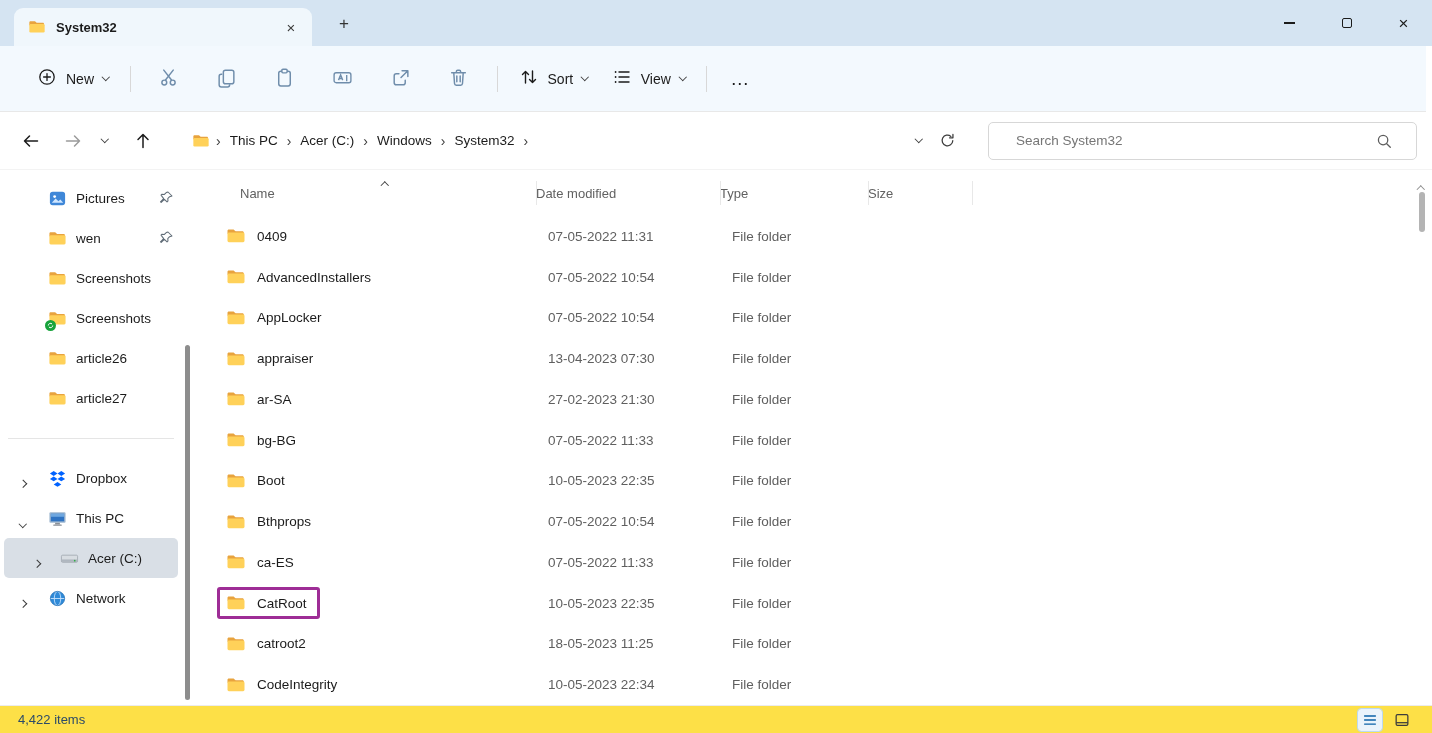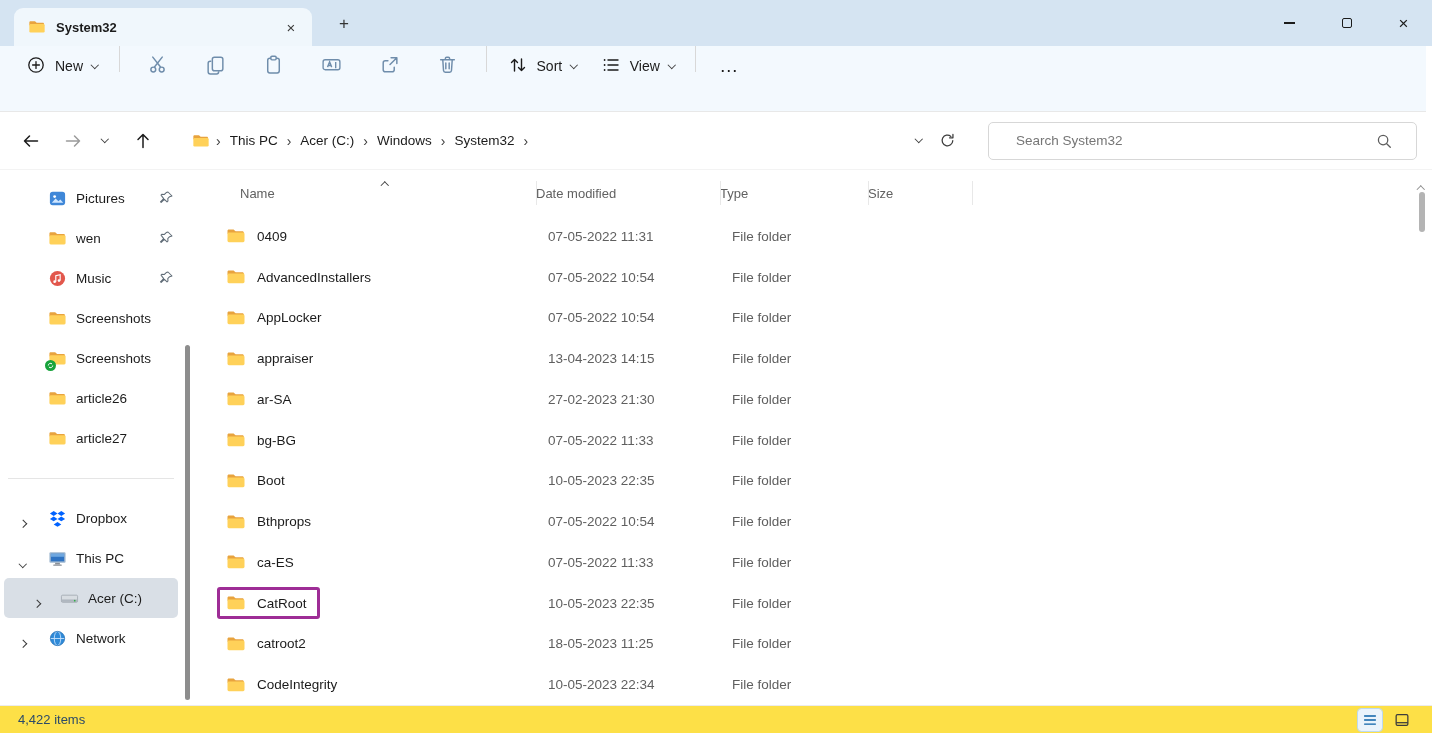--- a/index.html
+++ b/index.html
@@ -14,21 +14,21 @@
   .tab-title{font-weight:700;font-size:13px;margin-left:10px;flex:1;white-space:nowrap;overflow:hidden}
   .tab-close{width:26px;height:26px;border-radius:4px;display:flex;align-items:center;justify-content:center;font-size:15px;color:#3c3c3c;cursor:default}
   .newtab-btn{position:absolute;left:330px;top:11px;width:28px;height:26px;display:flex;align-items:center;justify-content:center;font-size:17px;color:#333;border-radius:4px}
   .win-controls{position:absolute;right:0;top:0;height:46px;display:flex}
   .win-btn{width:57px;height:46px;display:flex;align-items:center;justify-content:center}
   .min-glyph{width:11px;height:1.4px;background:#1b1b1b}
   .max-glyph{width:10px;height:10px;border:1.2px solid #1b1b1b;border-radius:2px}
   .close-glyph{font-size:17px;line-height:1}
 
   
-  .toolbar{position:absolute;top:46px;left:0;right:6px;height:66px;background:#f3f9fe;border-bottom:1px solid #e8e8e8;display:flex;padding:0 14px}
+  .toolbar{position:absolute;top:46px;left:0;right:6px;height:66px;background:#f3f9fe;border-bottom:1px solid #e8e8e8;display:flex;align-items:center;padding:0 25px}
   .tb-btn{display:flex;align-items:center;gap:9px;height:40px;padding:0 12px;border-radius:5px}
   .tb-label{font-size:14px}
   .tb-iconbtn{width:44px;height:40px;display:flex;align-items:center;justify-content:center;border-radius:5px;margin:0 7px}
   .tb-iconbtn svg{width:21px;height:21px}
   .tb-sep{width:1px;height:26px;background:#d8d8d8;margin:0 9px}
   .tb-more{font-size:19px;letter-spacing:1px;padding:0 14px;height:40px;display:flex;align-items:center;border-radius:5px}
   .cv{display:inline-block;width:6.5px;height:6.5px;border-right:1.4px solid #3c3c3c;border-bottom:1.4px solid #3c3c3c;transform:rotate(45deg);margin-top:-3px}
   .cv.right{transform:rotate(-45deg);margin-top:0}
   .cv.down{transform:rotate(45deg)}
   .cv.up{transform:rotate(-135deg);margin-top:3px}
@@ -298,35 +298,20 @@
             </span>
             <span class="slabel">wen</span>
             <span class="pin"><svg viewBox="0 0 20 20">
                 <path d="M12.5 2.5l5 5-3 .9-2.3 2.3.3 3-1.2 1.2-3.3-3.3-4 4-.9-.9 4-4L3.8 6.4 5 5.2l3 .3L10.3 3.2z" fill="none" stroke="#5f6b76" stroke-width="1.3" stroke-linejoin="round"></path>
               </svg></span>
           </div>
           <div class="side-item">
 
             <span class="sicon icon-slot">
               <svg viewBox="0 0 20 20">
-                <circle cx="10" cy="10" r="8" fill="#e2574c"></circle>
-                <path d="M8.2 13.3V7l4.6-1v6.2" stroke="#fff" stroke-width="1.2" fill="none"></path>
-                <circle cx="7" cy="13.3" r="1.4" fill="#fff"></circle>
-                <circle cx="11.6" cy="12.2" r="1.4" fill="#fff"></circle>
-              </svg>
-            </span>
-            <span class="slabel">Music</span>
-            <span class="pin"><svg viewBox="0 0 20 20">
-                <path d="M12.5 2.5l5 5-3 .9-2.3 2.3.3 3-1.2 1.2-3.3-3.3-4 4-.9-.9 4-4L3.8 6.4 5 5.2l3 .3L10.3 3.2z" fill="none" stroke="#5f6b76" stroke-width="1.3" stroke-linejoin="round"></path>
-              </svg></span>
-          </div>
-          <div class="side-item">
-
-            <span class="sicon icon-slot">
-              <svg viewBox="0 0 20 20">
                 <path fill="#e8a33e" d="M1.5 4.8c0-.7.6-1.3 1.3-1.3h4.3c.4 0 .7.1 1 .4l1.5 1.4h6.9c.7 0 1.3.6 1.3 1.3v1.1H1.5z"></path>
                 <rect x="1.5" y="6.6" width="17" height="9.6" rx="1.4" fill="#ffd159"></rect>
               </svg>
             </span>
             <span class="slabel">Screenshots</span>
 
           </div>
           <div class="side-item">
 
             <span class="sicon icon-slot">
@@ -493,21 +478,21 @@
               <span class="nwrap">
                 <span class="ficon icon-slot">
                   <svg viewBox="0 0 20 20">
                     <path fill="#e8a33e" d="M1.5 4.8c0-.7.6-1.3 1.3-1.3h4.3c.4 0 .7.1 1 .4l1.5 1.4h6.9c.7 0 1.3.6 1.3 1.3v1.1H1.5z"></path>
                     <rect x="1.5" y="6.6" width="17" height="9.6" rx="1.4" fill="#ffd159"></rect>
                   </svg>
                 </span>
                 <span class="fname">appraiser</span>
               </span>
             </div>
-            <div class="fdate">13-04-2023 14:15</div>
+            <div class="fdate">13-04-2023 07:30</div>
             <div class="ftype">File folder</div>
             <div class="fsize"></div>
             <div></div>
           </div>
           <div class="frow">
             <div class="fcell-name">
               <span class="nwrap">
                 <span class="ficon icon-slot">
                   <svg viewBox="0 0 20 20">
                     <path fill="#e8a33e" d="M1.5 4.8c0-.7.6-1.3 1.3-1.3h4.3c.4 0 .7.1 1 .4l1.5 1.4h6.9c.7 0 1.3.6 1.3 1.3v1.1H1.5z"></path>

